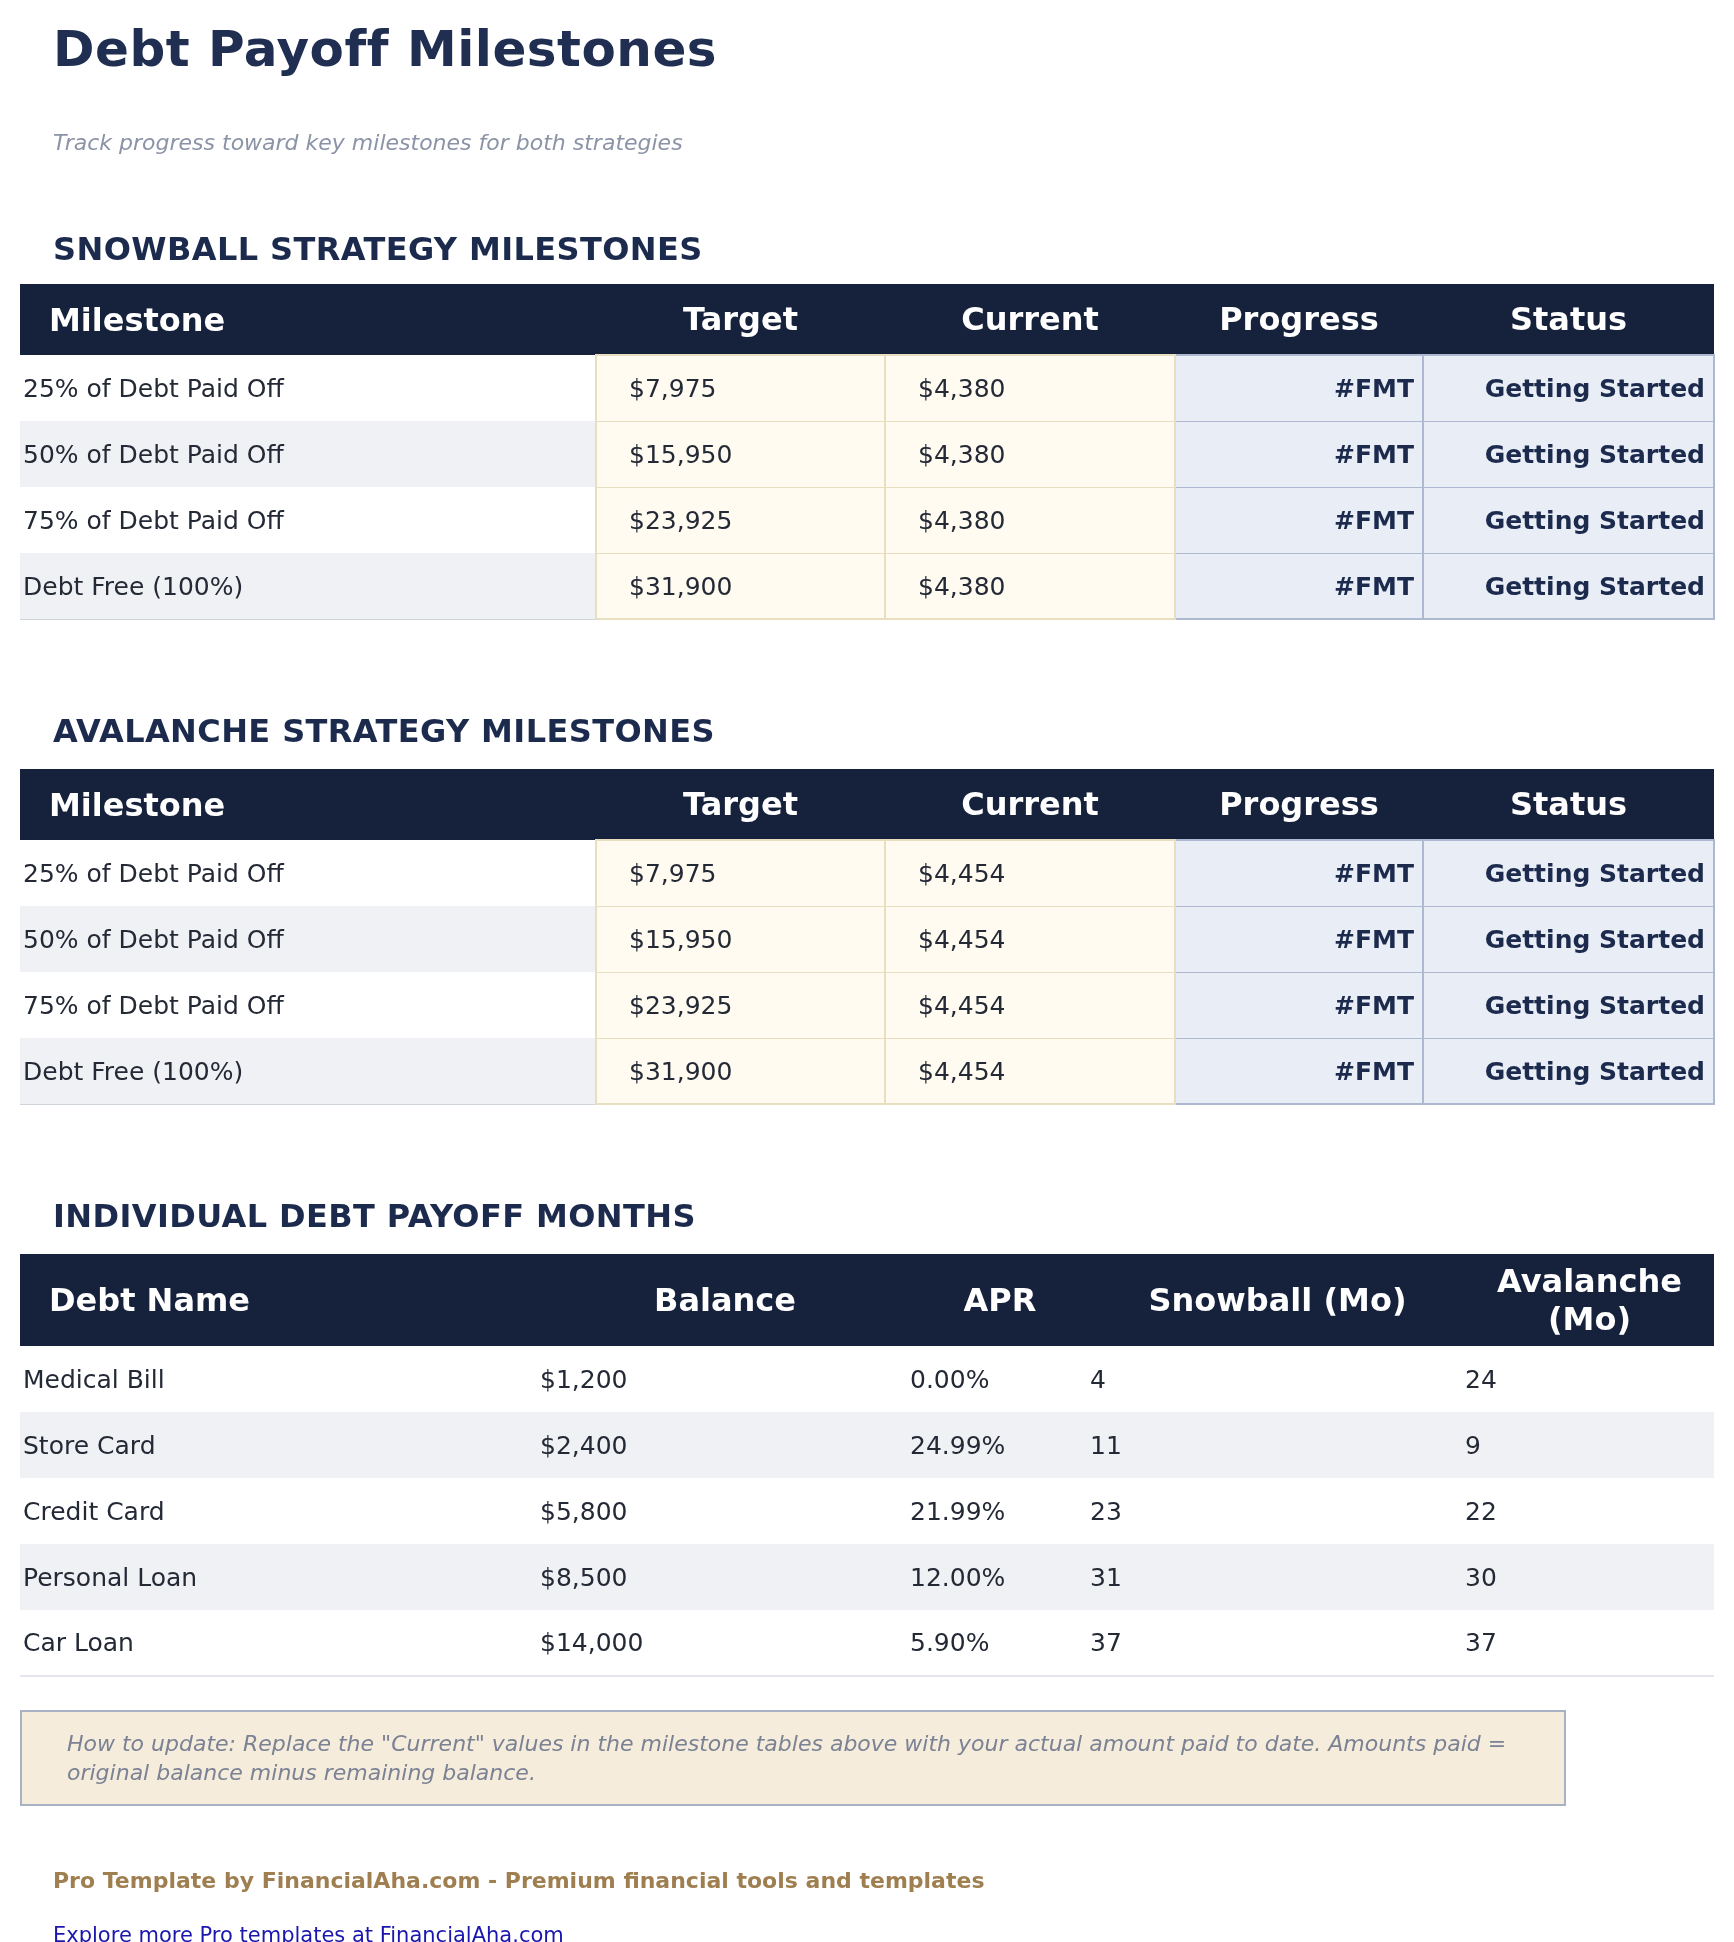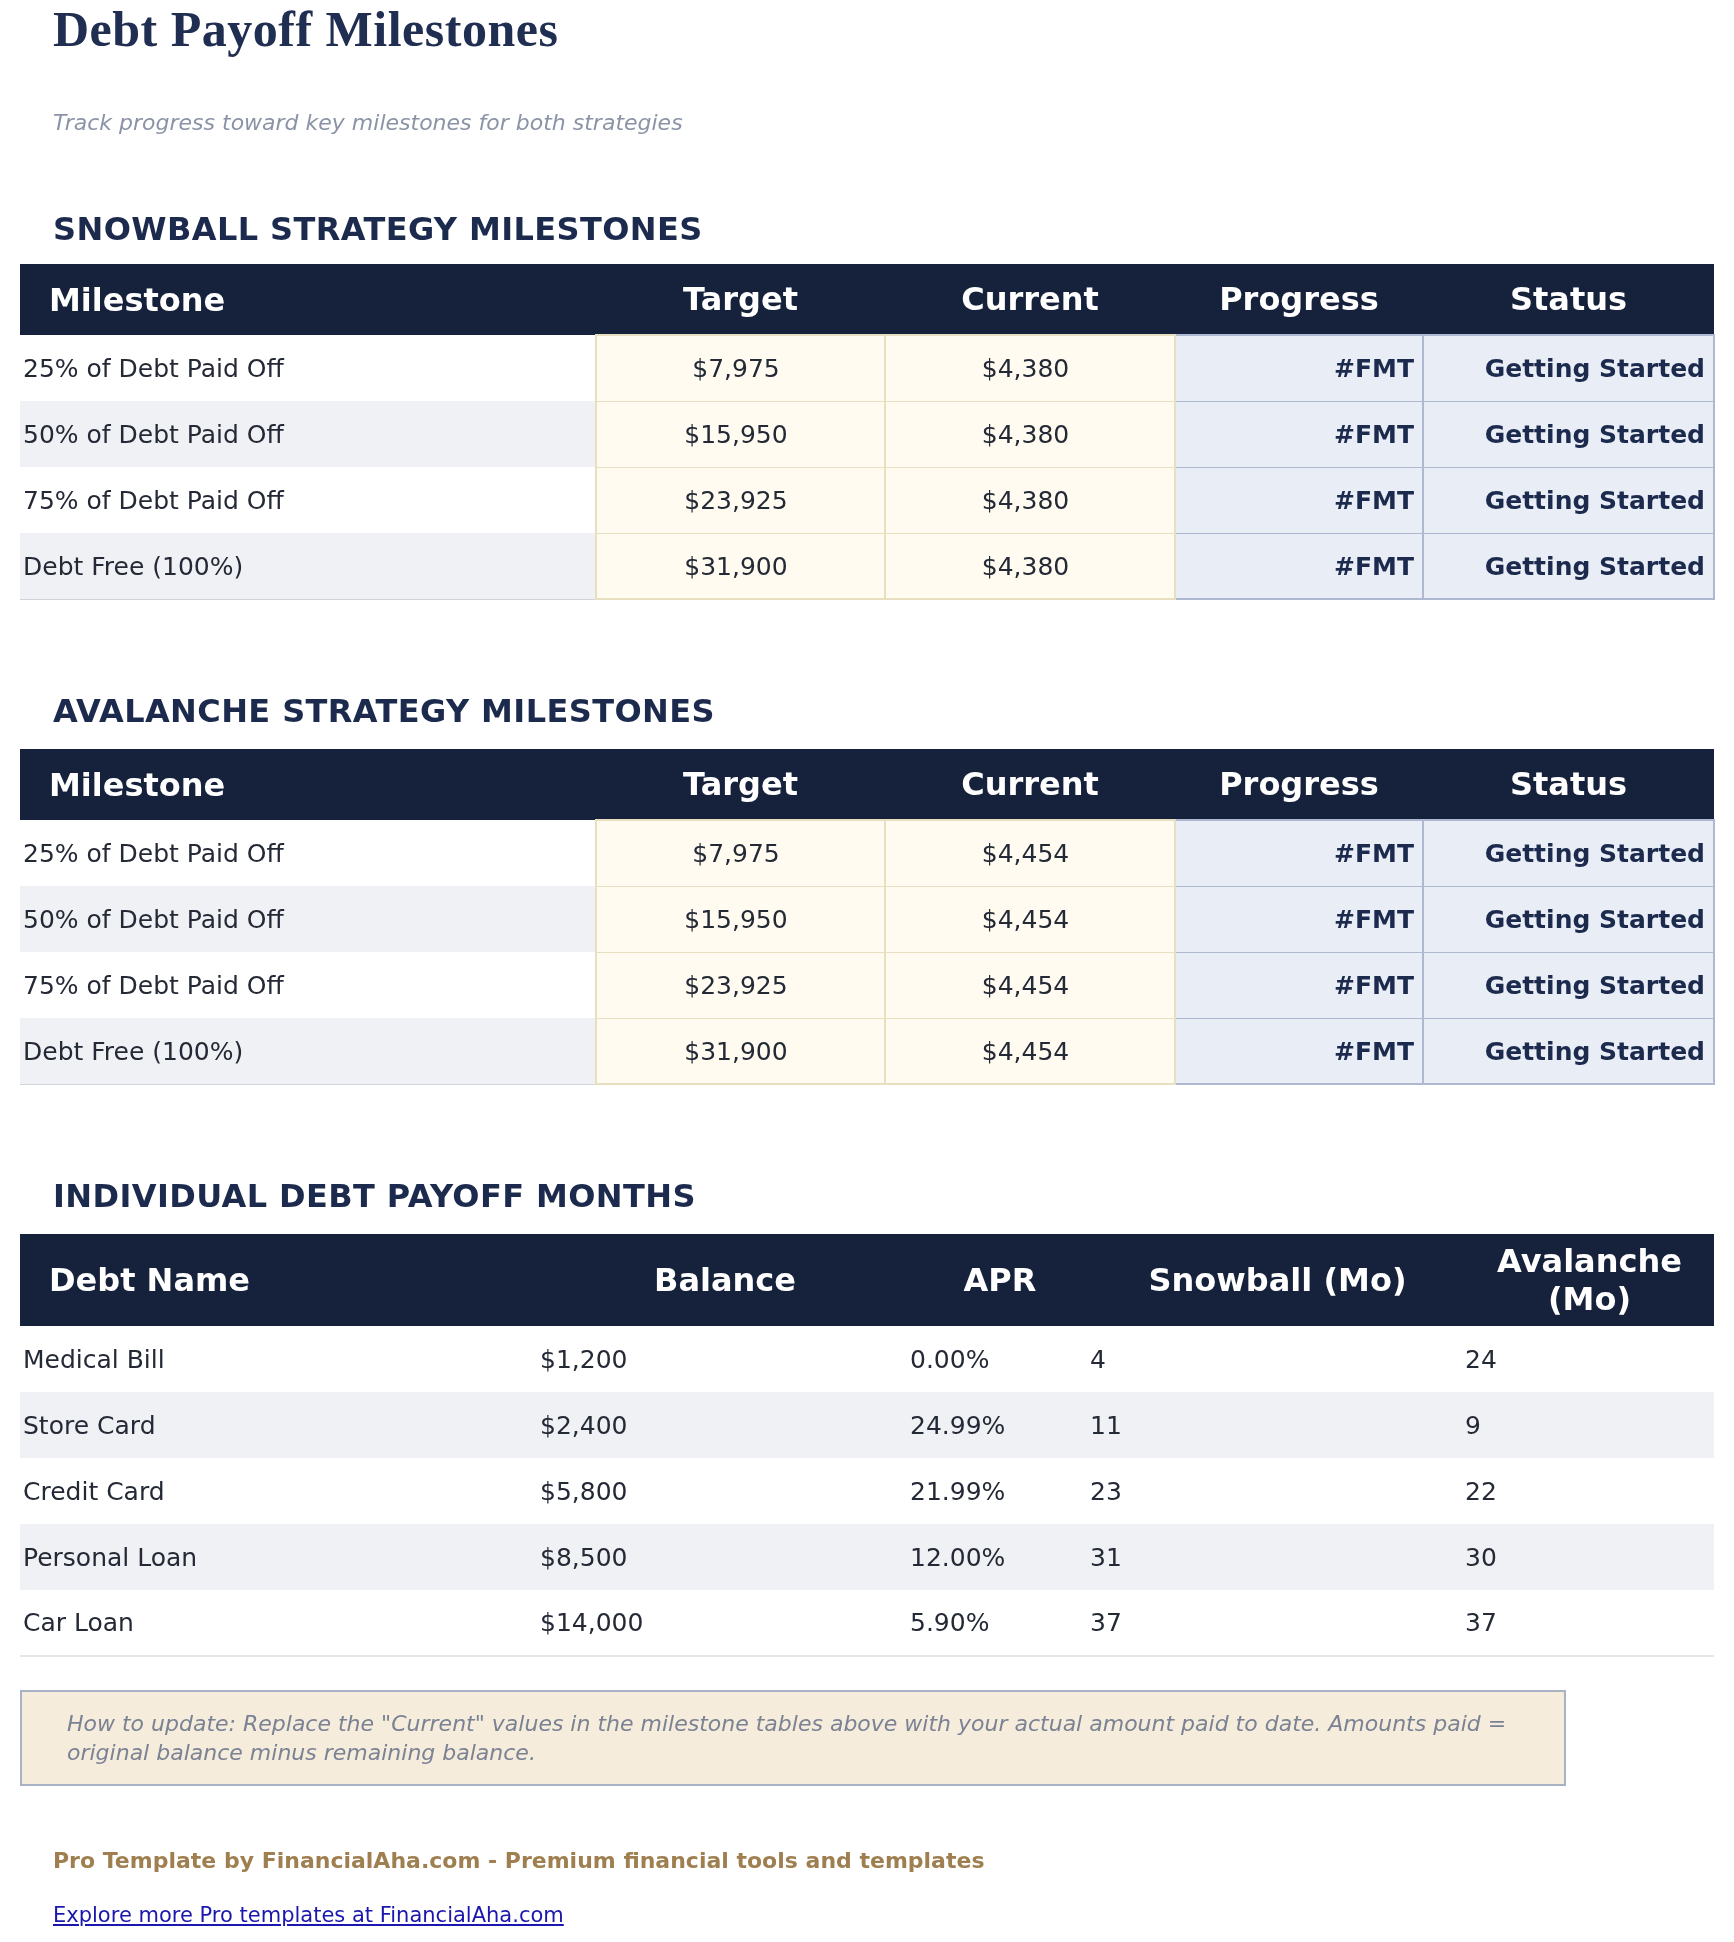--- a/index.html
+++ b/index.html
@@ -23,25 +23,24 @@
   * { box-sizing: border-box; }
   html, body {
     margin: 0; padding: 0;
     width: 1734px; height: 1942px;
     background: #ffffff;
     font-family: "DejaVu Sans", "Liberation Sans", sans-serif;
     color: var(--body-text, #242936);
     overflow: hidden;
   }
   h1 {
-    margin: 4px 0 0 53px;
+    margin: 24px 0 0 53px;
     font-size: 50px; line-height: 1.0;
     letter-spacing: 0.5px; font-weight: bold;
     color: var(--title-text, #202e52);
-    font-family: Liberation Serif, serif;
   }
   .subtitle {
     margin: 56px 0 0 53px;
     font-size: 22px; font-style: italic;
     color: var(--muted-text, #8b93a6);
     line-height: 1.2;
   }
   h2 {
     margin: 0 0 0 53px;
     font-size: 32px; line-height: 1.0;
@@ -71,21 +70,21 @@
     height: 66px; font-size: 25px; padding: 0;
     vertical-align: middle;
   }
   .c-name { text-align: left; padding-left: 3px; color: var(--body-text, #242936); }
   .milestone-table tbody tr:nth-child(even) .c-name { background: var(--row-alt, #f0f1f4); }
   .milestone-table tbody tr:last-child .c-name { border-bottom: 1px solid #cfd3da; }
   .c-input {
     background: var(--input-cell-bg, #fffbf0);
     border: 2px solid var(--input-cell-border, #e7dfc0);
     border-top-width: 1px; border-bottom-width: 1px;
-    text-align: center; padding-right: 9px;
+    text-align: left; padding-right: 9px; padding-left: 32px;
   }
   .c-calc {
     background: var(--calc-cell-bg, #e9edf6);
     border: 2px solid var(--calc-cell-border, #aeb8d0);
     border-top-width: 1px; border-bottom-width: 1px;
     text-align: right; padding-right: 8px;
     font-weight: bold; color: var(--heading-text, #1c2b4d);
   }
   .milestone-table tbody tr:first-child .c-input,
   .milestone-table tbody tr:first-child .c-calc { border-top-width: 2px; }

